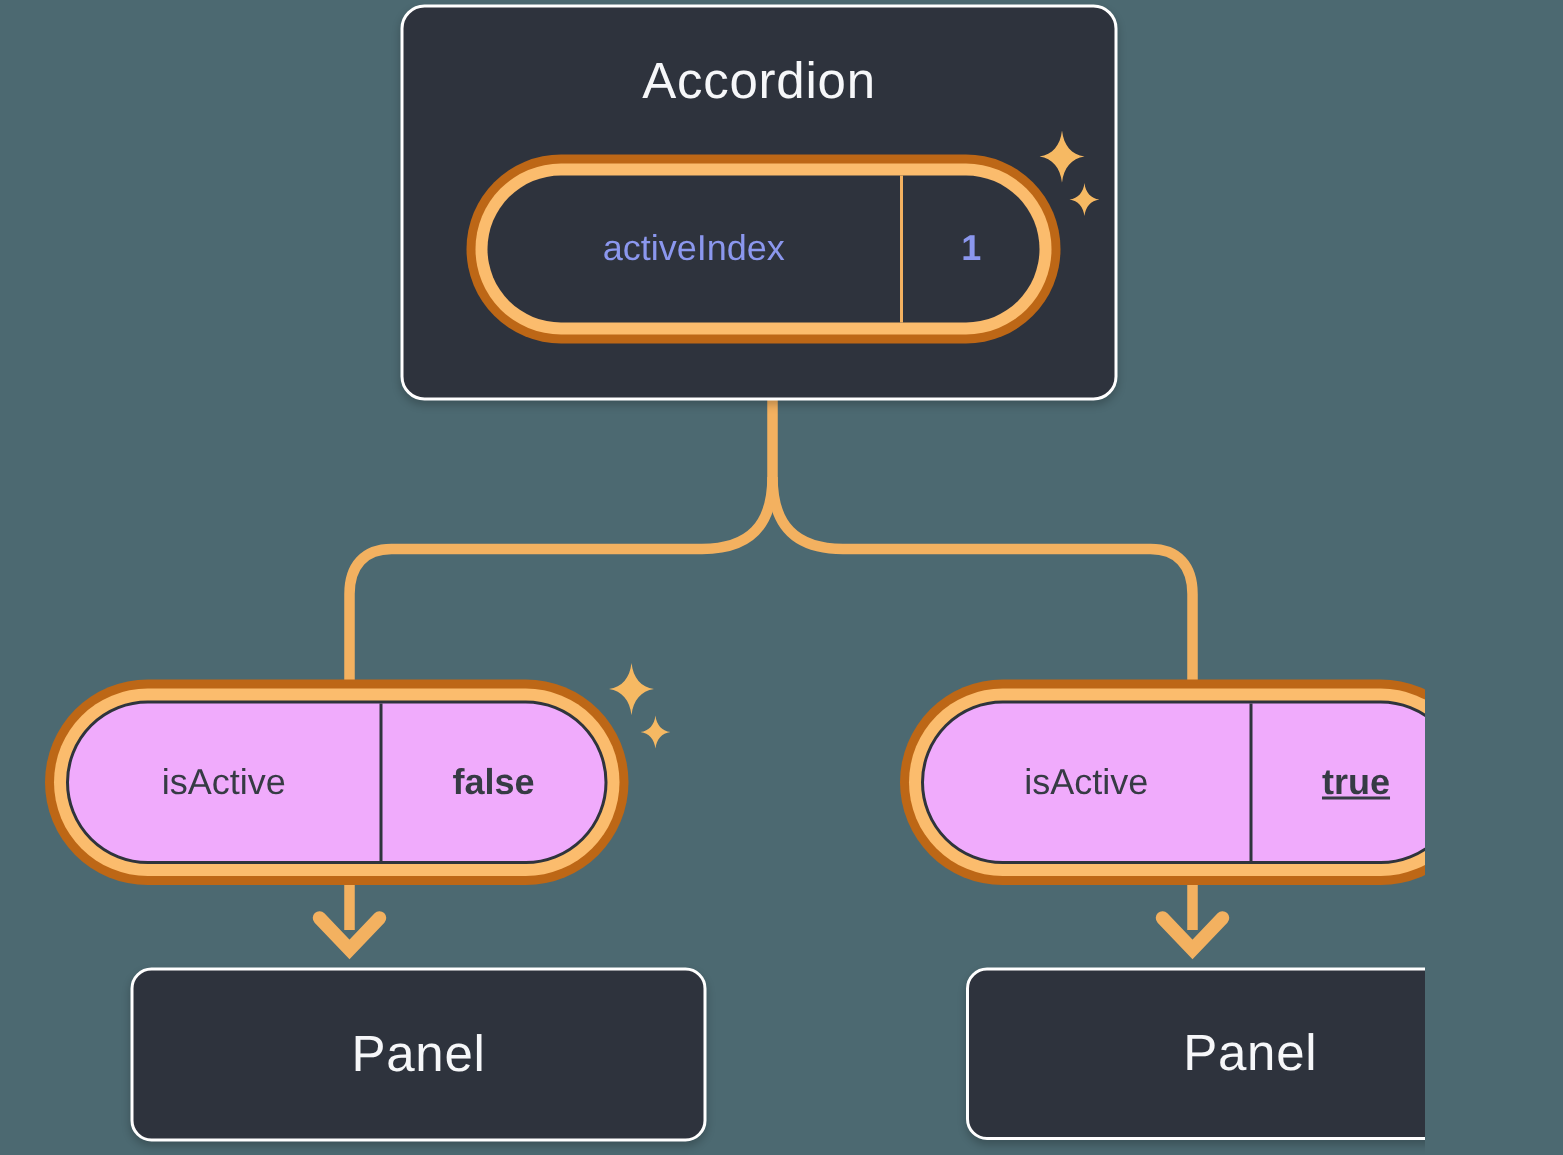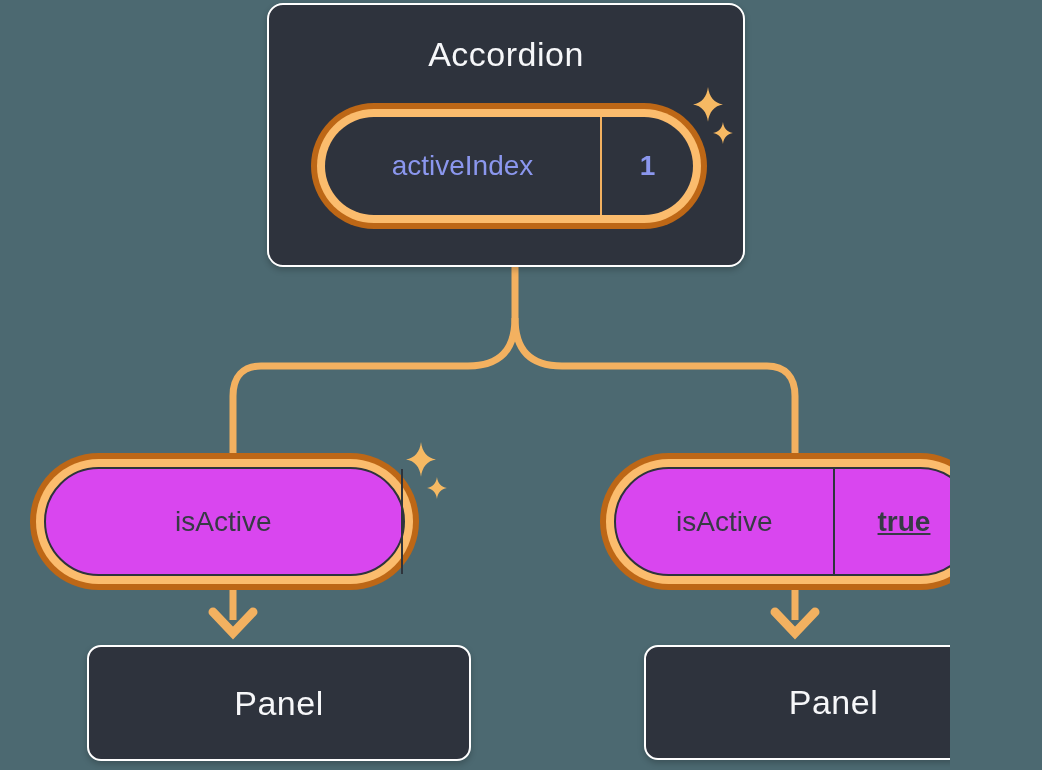--- a/index.html
+++ b/index.html
@@ -19,30 +19,30 @@
   }
   .accordion-box{left:267px;top:3px;width:474px;height:260px;}
   .accordion-box .box-title{position:absolute;left:0;right:0;top:30px;text-align:center;}
   .box-title{font-size:34px;font-weight:500;letter-spacing:0.5px;color:#f6f7f9;}
   .panel{display:flex;align-items:center;justify-content:center;border-radius:14px;margin-left:44px;}
   .panel-left{left:43px;top:645px;width:380px;height:112px;}
   .panel-right{left:600px;top:645px;width:375px;height:111px;}
   
   .pill{
     position:absolute;display:flex;align-items:stretch;border-radius:999px;z-index:3;
-    box-shadow:0 0 0 8px #fbbc6d,0 0 0 14px #bd6716;font-size:28px;
+    box-shadow:0 0 0 8px #fbbc6d,0 0 0 14px #bd6716;font-size:24px;
   }
   .pill .seg{display:flex;align-items:center;justify-content:center;white-space:nowrap;}
   .pill .seg.name{flex:1;}
   .pill .seg.value{font-weight:bold;}
   .pill-state{left:325px;top:117px;width:368px;height:98px;background:#2e333d;}
   .pill-state .seg.name{color:#8b97ee;}
   .pill-state .seg.value{width:91px;color:#8b97ee;}
   .pill-state .vdiv{width:2px;background:#f3b160;}
-  .pill-prop{top:467px;width:357px;height:105px;background:#d946ef;border:2.5px solid #2f343c;color:#363b44;}
+  .pill-prop{top:467px;width:357px;height:105px;background:#f0abfc;border:2.5px solid #2f343c;color:#363b44;}
   .pill-left{left:44px;}
   .pill-right{left:614px;}
   .pill-prop .vdiv{width:2.5px;background:#2f343c;}
   .pill-left .seg.value{width:148px;}
   .pill-right .seg.value{width:138px;text-decoration:underline;}
   
   .sparkle{position:absolute;z-index:5;}
   .sparkle path{fill:#f6b963;}
   .sp-top{left:693px;top:87px;}
   .sp-left{left:406px;top:442px;}
@@ -66,20 +66,21 @@
 
   <div class="pill pill-state">
     <span class="seg name">activeIndex</span>
     <span class="vdiv"></span>
     <span class="seg value">1</span>
   </div>
 
   <div class="pill pill-prop pill-left">
     <span class="seg name">isActive</span>
     <span class="vdiv"></span>
+    <span class="seg value">false</span>
   </div>
 
   <div class="pill pill-prop pill-right">
     <span class="seg name">isActive</span>
     <span class="vdiv"></span>
     <span class="seg value">true</span>
   </div>
 
   <div class="box panel panel-left">
     <div class="box-title">Panel</div>

